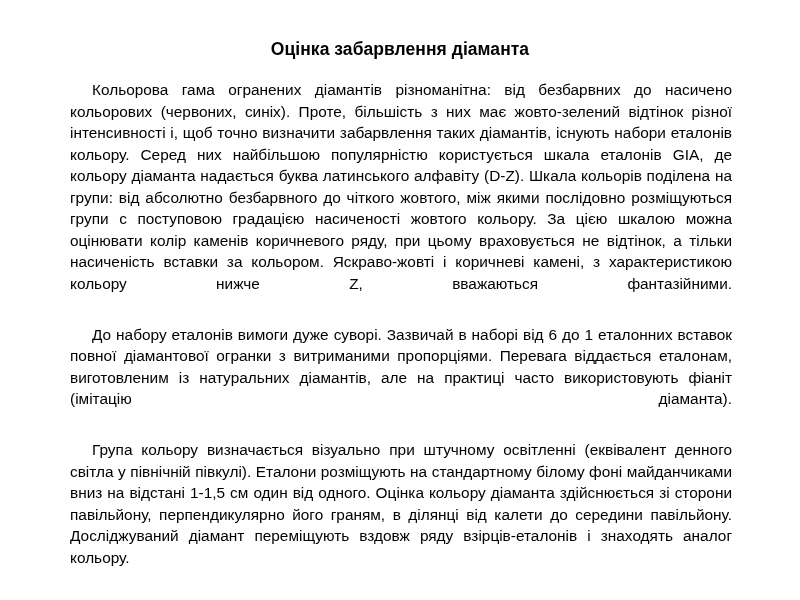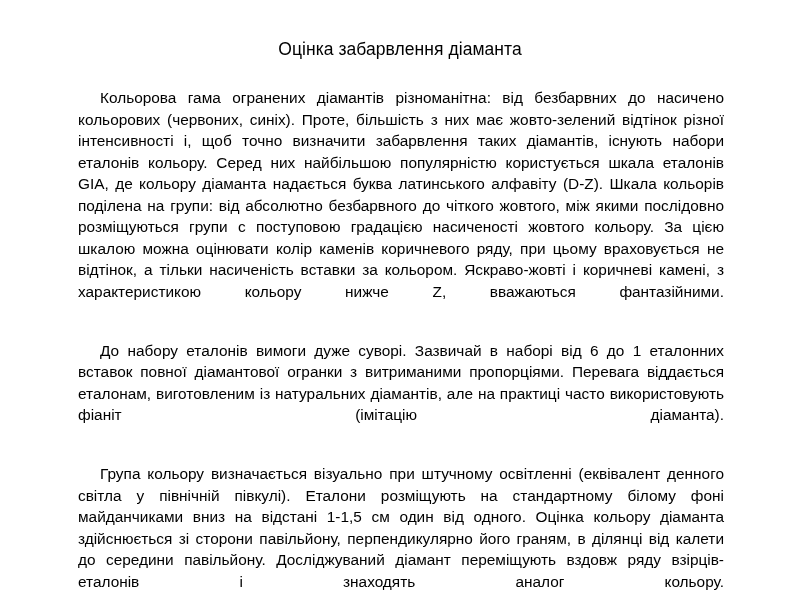--- a/index.html
+++ b/index.html
@@ -21,35 +21,35 @@
   }
 
   .doc-title {
     position: absolute;
     left: 0;
     top: 27px;
     width: 800px;
     text-align: center;
     font-family: "Liberation Sans", sans-serif;
     font-size: 17.5px;
-    font-weight: normal;
+    font-weight: bold;
     line-height: 21px;
     letter-spacing: 0.05px;
     color: #000000;
   }
 
   .body-block {
     position: absolute;
     left: 62px;
     top: 71px;
     width: 678px;
   }
 
   p.para {
-    margin: 16px;
+    margin: 8px;
     padding: 0;
     font-family: "Liberation Sans", sans-serif;
     font-size: 15.4px;
     line-height: 21.5px;
     color: #000000;
     text-align: justify;
     text-justify: inter-word;
     text-indent: 22px;
     hyphens: none;
     word-spacing: 0.1px;

